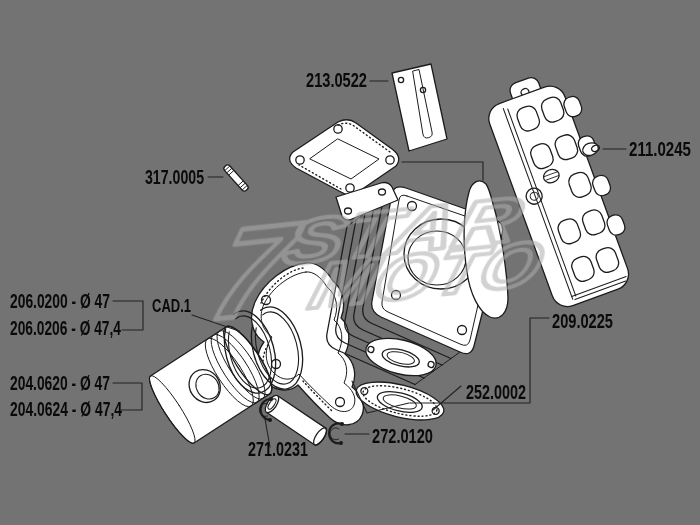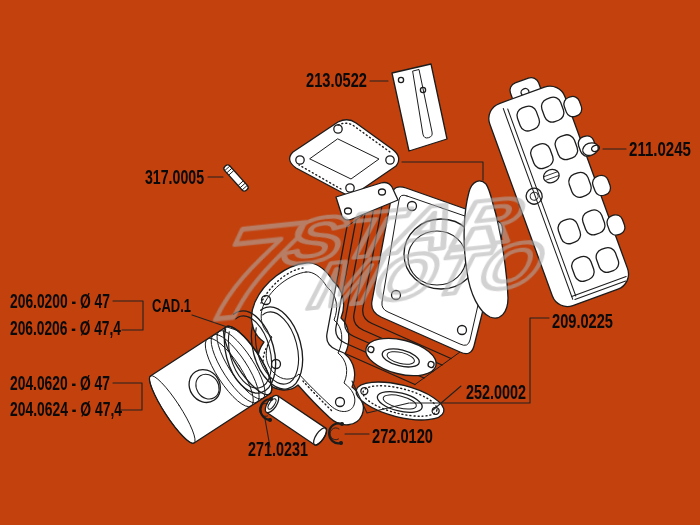--- a/index.html
+++ b/index.html
@@ -1,16 +1,16 @@
 <!DOCTYPE html>
 <html><head>
 <meta charset="utf-8">
 <style>
   html,body{margin:0;padding:0;background:#ffffff;}
-  .stage{position:relative;width:700px;height:525px;background:#c2410c;overflow:hidden;}
+  .stage{position:relative;width:700px;height:525px;background:#737373;overflow:hidden;}
   svg{display:block;}
   .lbl{font-family:"Liberation Sans",sans-serif;font-weight:700;font-size:20px;fill:#0a0a0a;stroke:none;}
   .lbl-sm{font-family:"Liberation Sans",sans-serif;font-weight:700;font-size:17.5px;fill:#0a0a0a;stroke:none;}
   .wm{font-family:"Liberation Sans",sans-serif;font-weight:700;font-style:italic;fill:none;}
   .leader{stroke:#222;stroke-width:1.1;fill:none;}
   .stip{stroke-dasharray:1 3;stroke-width:1.4;}
 </style>
 </head>
 <body>
 

